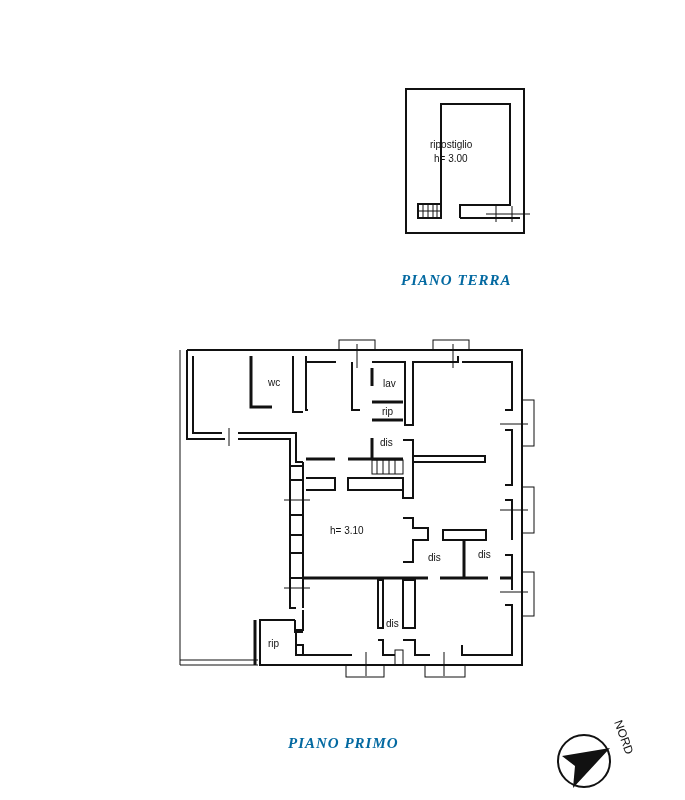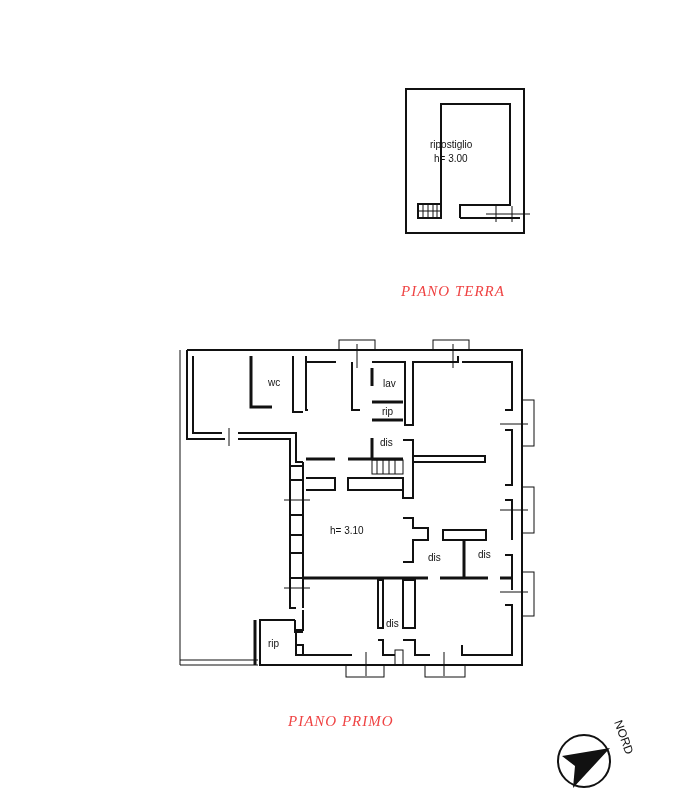--- a/index.html
+++ b/index.html
@@ -1,19 +1,19 @@
 <!DOCTYPE html>
 <html><head>
 <meta charset="utf-8">
 <style>
   html, body { margin: 0; padding: 0; background: #ffffff; }
   body { width: 685px; height: 800px; position: relative; overflow: hidden; font-family: "Liberation Sans", sans-serif; }
   svg#plan { position: absolute; left: 0; top: 0; }
   .room-label { font-family: "Liberation Sans", sans-serif; font-size: 10px; fill: #111; }
-  .floor-title { position: absolute; font-family: "Liberation Serif", serif; font-style: italic; font-weight: normal; font-size: 15px; letter-spacing: 1px; color: #ef4444; white-space: nowrap; margin-top: 11px; }
+  .floor-title { position: absolute; font-family: "Liberation Serif", serif; font-style: italic; font-weight: bold; font-size: 15px; letter-spacing: 1px; color: #0369a1; white-space: nowrap; }
   .nord-label { font-family: "Liberation Sans", sans-serif; font-size: 12px; fill: #111; }
 </style>
 </head>
 <body>
 
 <svg id="plan" width="685" height="800" viewBox="0 0 685 800" xmlns="http://www.w3.org/2000/svg">
 
   <g fill="none" stroke="#111" stroke-width="2">
 
     <rect x="406" y="89" width="118" height="144"></rect>
@@ -140,13 +140,13 @@
   <text class="room-label" x="268" y="647">rip</text>
 
   <g>
     <circle cx="584" cy="761" r="26" fill="none" stroke="#111" stroke-width="2"></circle>
     <polygon points="562,756 610,748 573,788 575,766" fill="#111"></polygon>
     <text class="nord-label" transform="translate(614,722) rotate(70)">NORD</text>
   </g>
 </svg>
 
 <div class="floor-title" style="left:401px; top:272px;">PIANO TERRA</div>
-<div class="floor-title" style="left:288px; top:702px;text-align:right;">PIANO PRIMO</div>
+<div class="floor-title" style="left:288px; top:735px;text-align:right;">PIANO PRIMO</div>
 
 </body></html>

